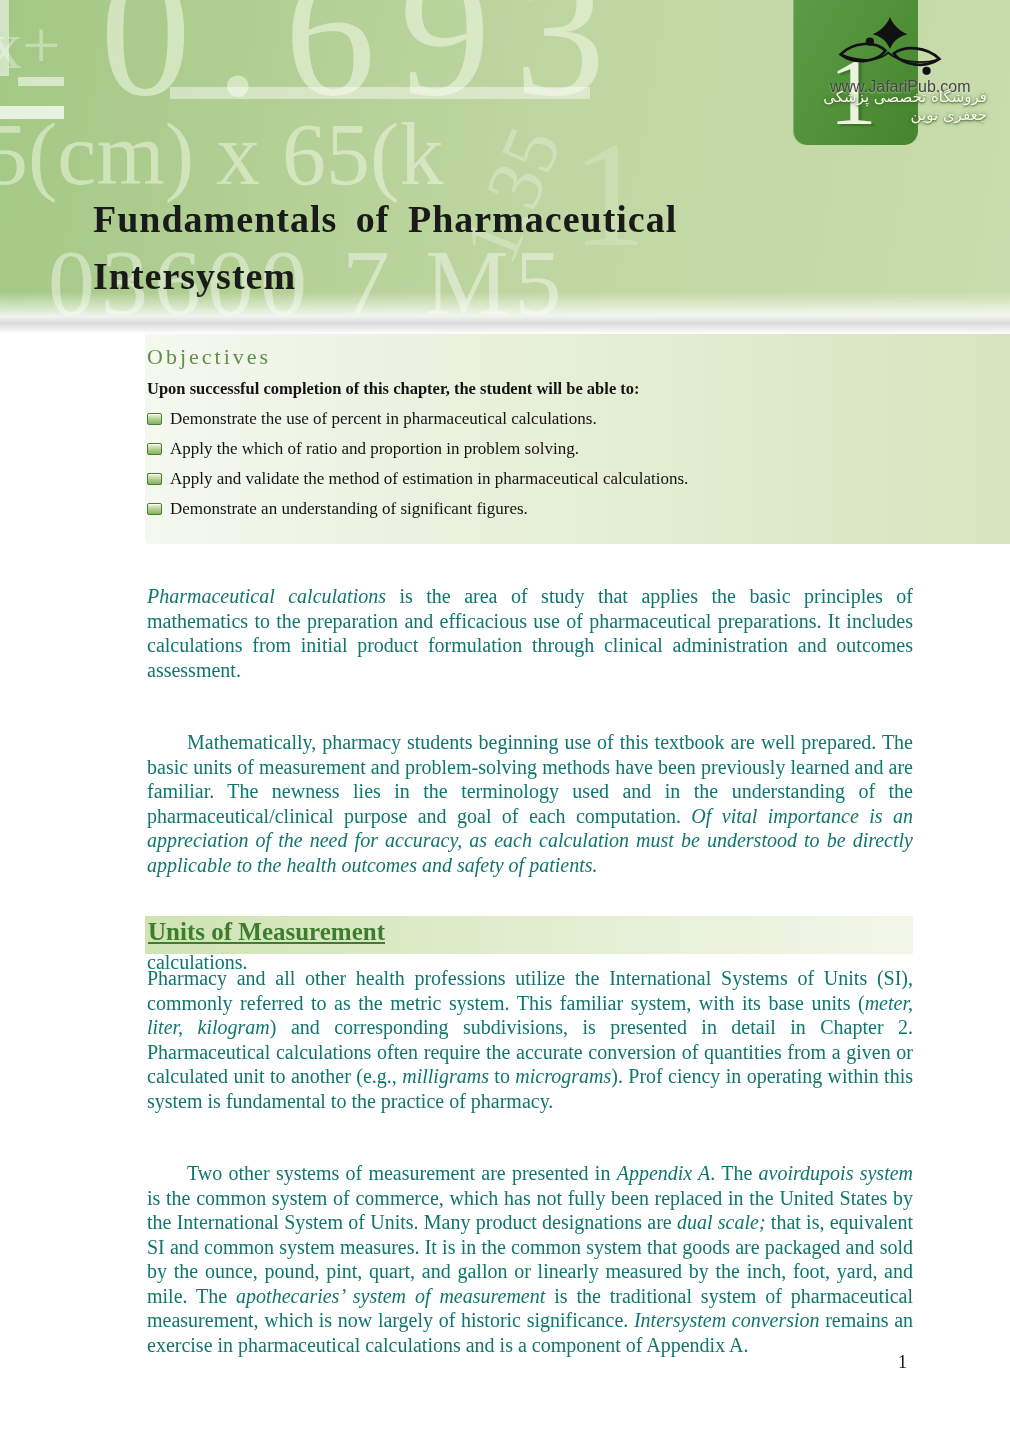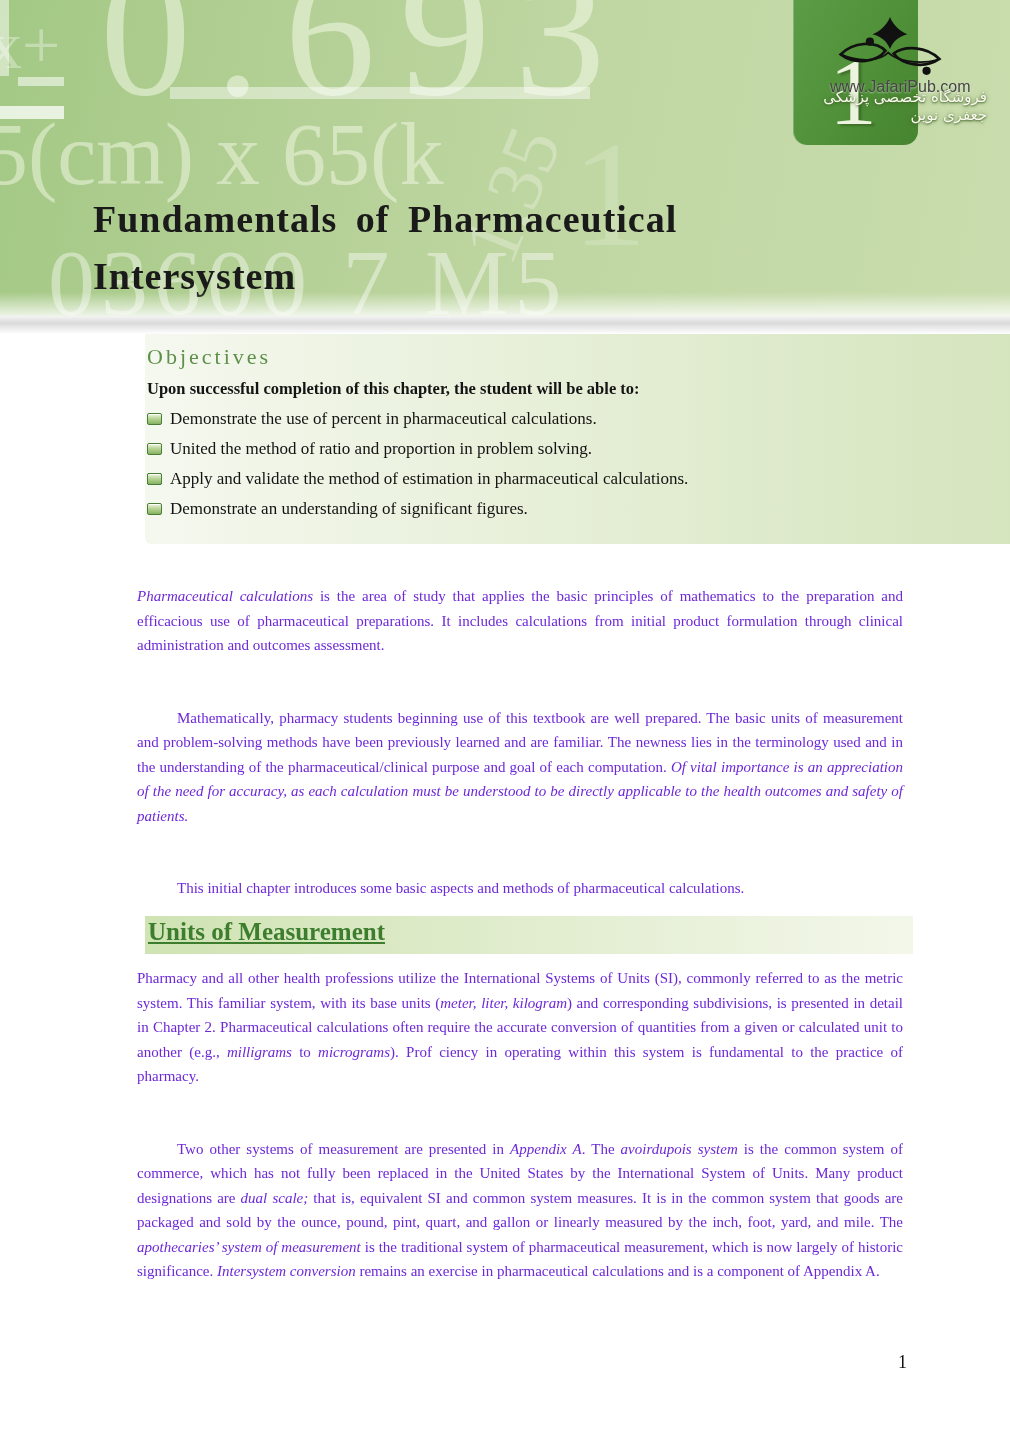--- a/index.html
+++ b/index.html
@@ -54,22 +54,22 @@
               border-radius:0 0 30px 6px;}
   .obj-heading{margin:10px 0 0 2px;font-weight:normal;font-size:22px;letter-spacing:3px;color:#5e9049;}
   .obj-intro{margin:9px 0 7px 2px;font-size:16.5px;font-weight:bold;color:#141414;}
   .obj-list{margin:5px 0 0 0;padding:0;list-style:none;}
   .obj-item{position:relative;padding-left:25px;margin-top:10px;font-size:17px;color:#131313;}
   .bullet{position:absolute;left:2px;top:4px;width:13px;height:10px;border:1px solid #4a7d36;border-radius:2px;
           background:linear-gradient(to bottom,#eef5e4 0%,#b9d598 45%,#85b261 100%);
           box-shadow:inset 0 1px 0 rgba(255,255,255,.8);}
 
   
-  .body-block{position:absolute;left:137px;width:766px;font-size:15px;line-height:24.5px;
-              text-align:justify;color:#6d28d9;}
+  .body-block{position:absolute;left:147px;width:766px;font-size:20px;line-height:24.5px;
+              text-align:justify;color:#0f766e;}
   .body-block p{margin:0;}
   .body-block p.indent{text-indent:40px;margin-top:48px;}
   #intro-block{top:584px;}
   #units-block{top:966px;}
 
   .units-band{position:absolute;left:145px;top:916px;width:768px;height:38px;
               background:linear-gradient(to right,#cfe3b3 0%,#e3eed1 55%,#f3f7ea 100%);}
   .units-heading{margin:0;padding:2px 0 0 3px;font-size:25px;font-weight:bold;color:#3d7d2e;text-decoration:underline;}
 
   .page-num{position:absolute;left:898px;top:1352px;font-size:18px;color:#111111;}
@@ -121,21 +121,21 @@
   <section class="objectives">
     <h2 class="obj-heading">Objectives</h2>
     <p class="obj-intro">Upon successful completion of this chapter, the student will be able to:</p>
     <ul class="obj-list">
       <li class="obj-item">
         <span class="bullet"></span>
         <span>Demonstrate the use of percent in pharmaceutical calculations.</span>
       </li>
       <li class="obj-item">
         <span class="bullet"></span>
-        <span>United the method of ratio and proportion in problem solving.</span>
+        <span>Apply the which of ratio and proportion in problem solving.</span>
       </li>
       <li class="obj-item">
         <span class="bullet"></span>
       </li>
       <li class="obj-item">
         <span class="bullet"></span>
         <span>Apply and validate the method of estimation in pharmaceutical calculations.</span>
       </li>
       <li class="obj-item">
         <span class="bullet"></span>

